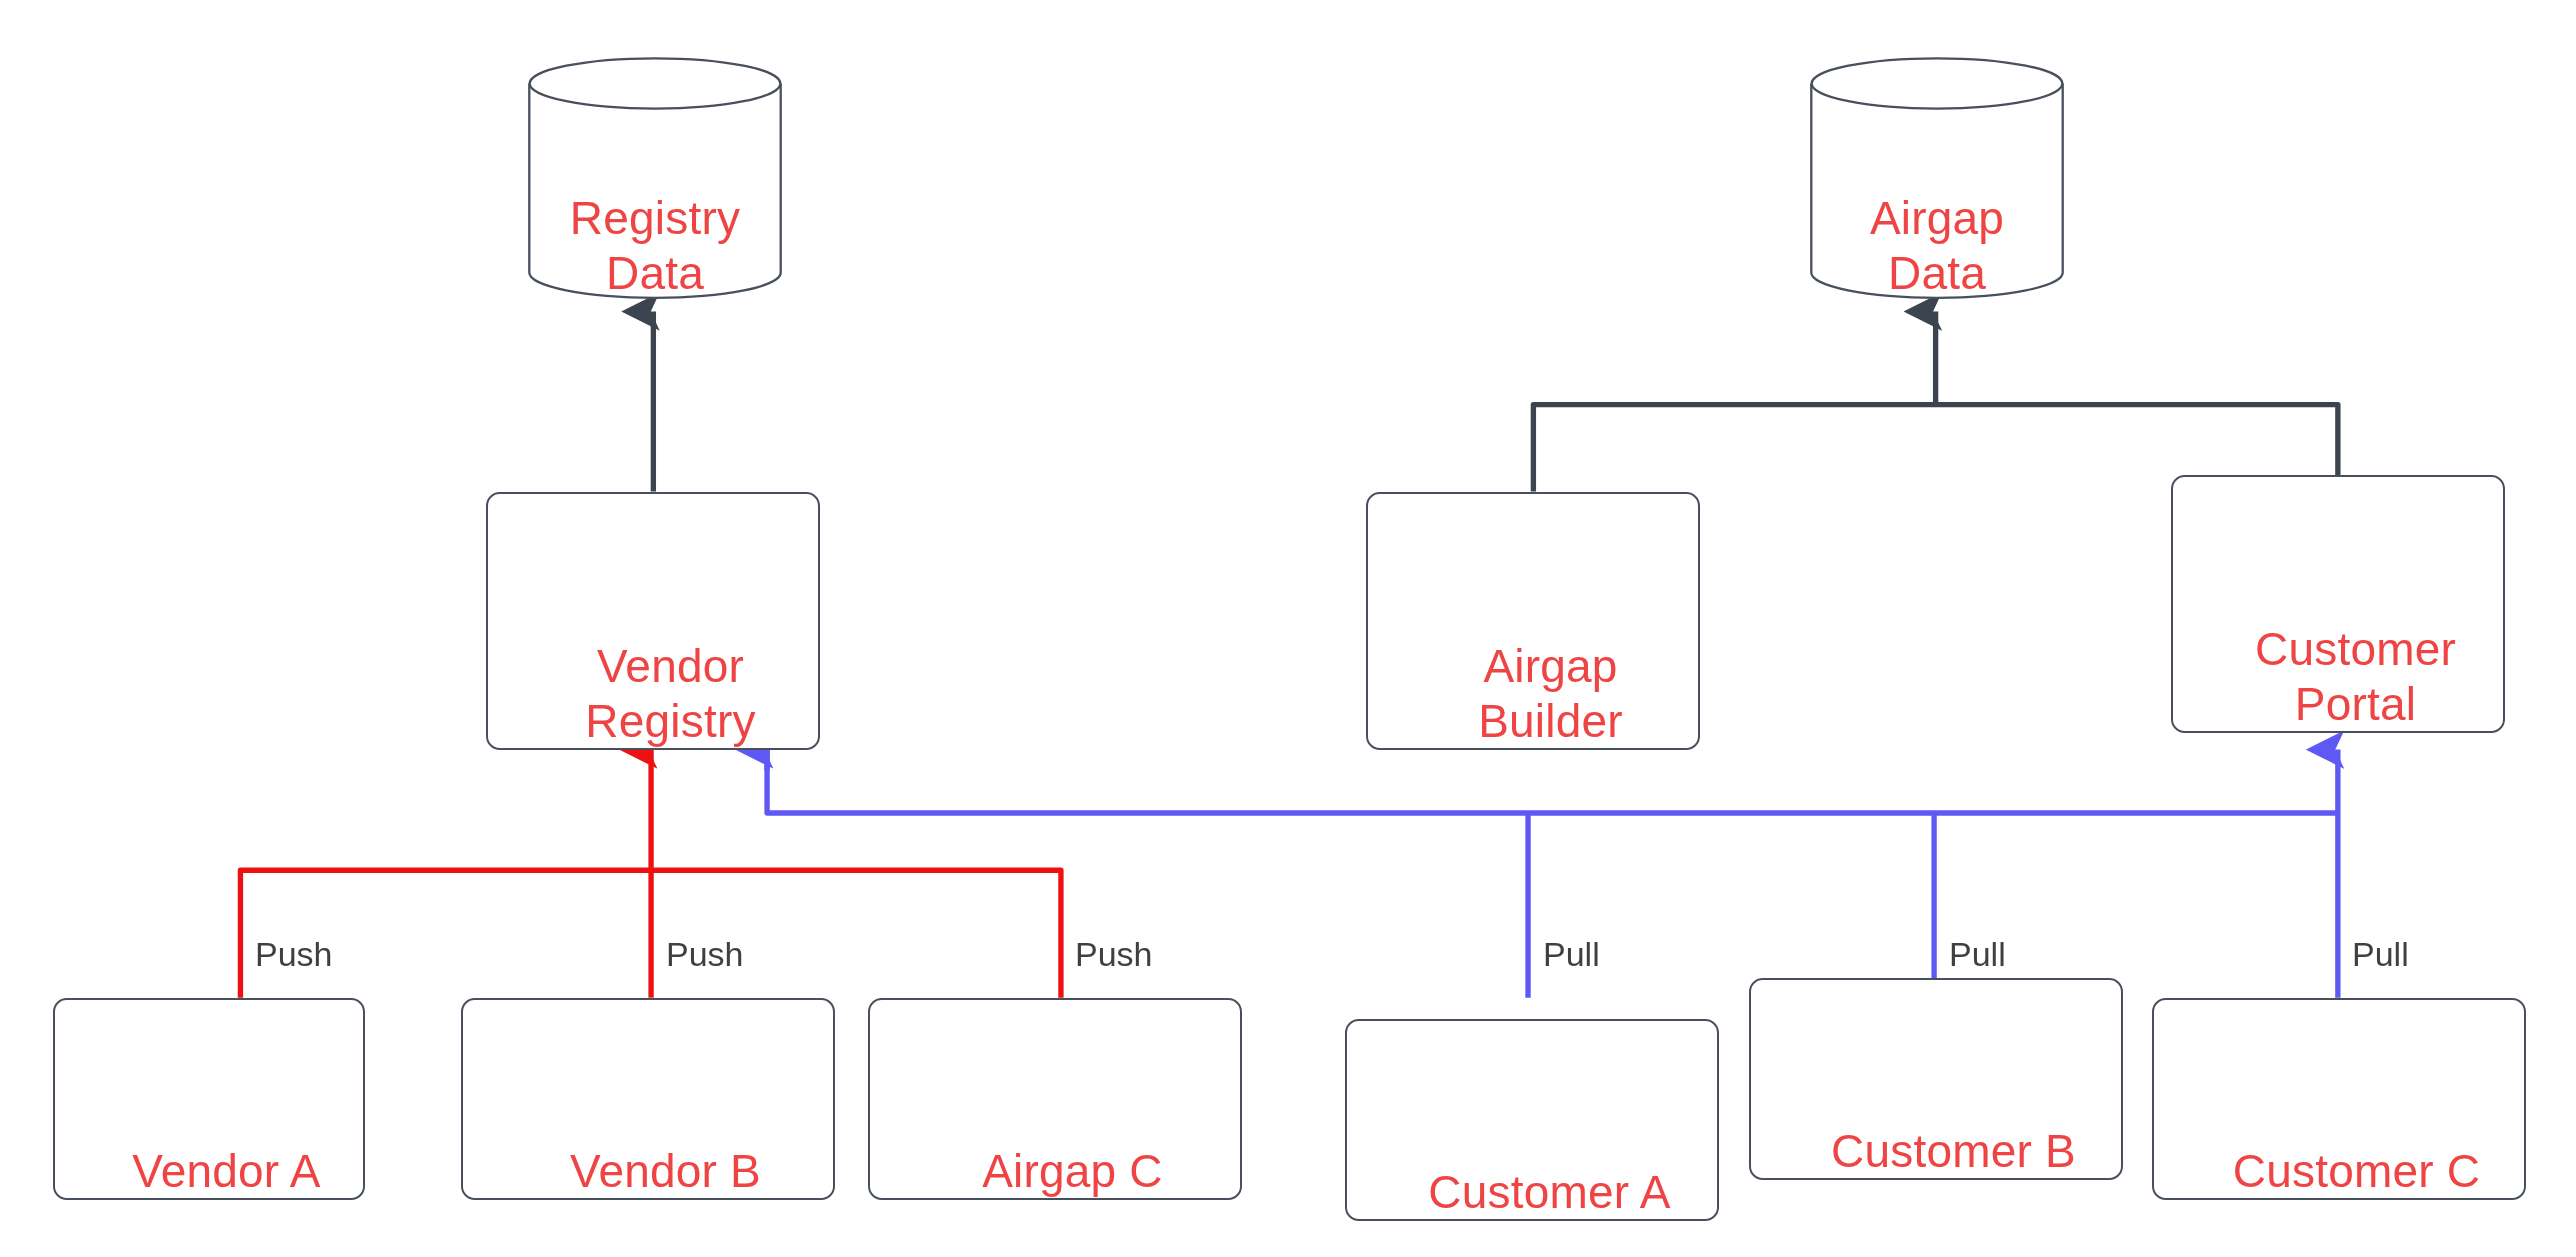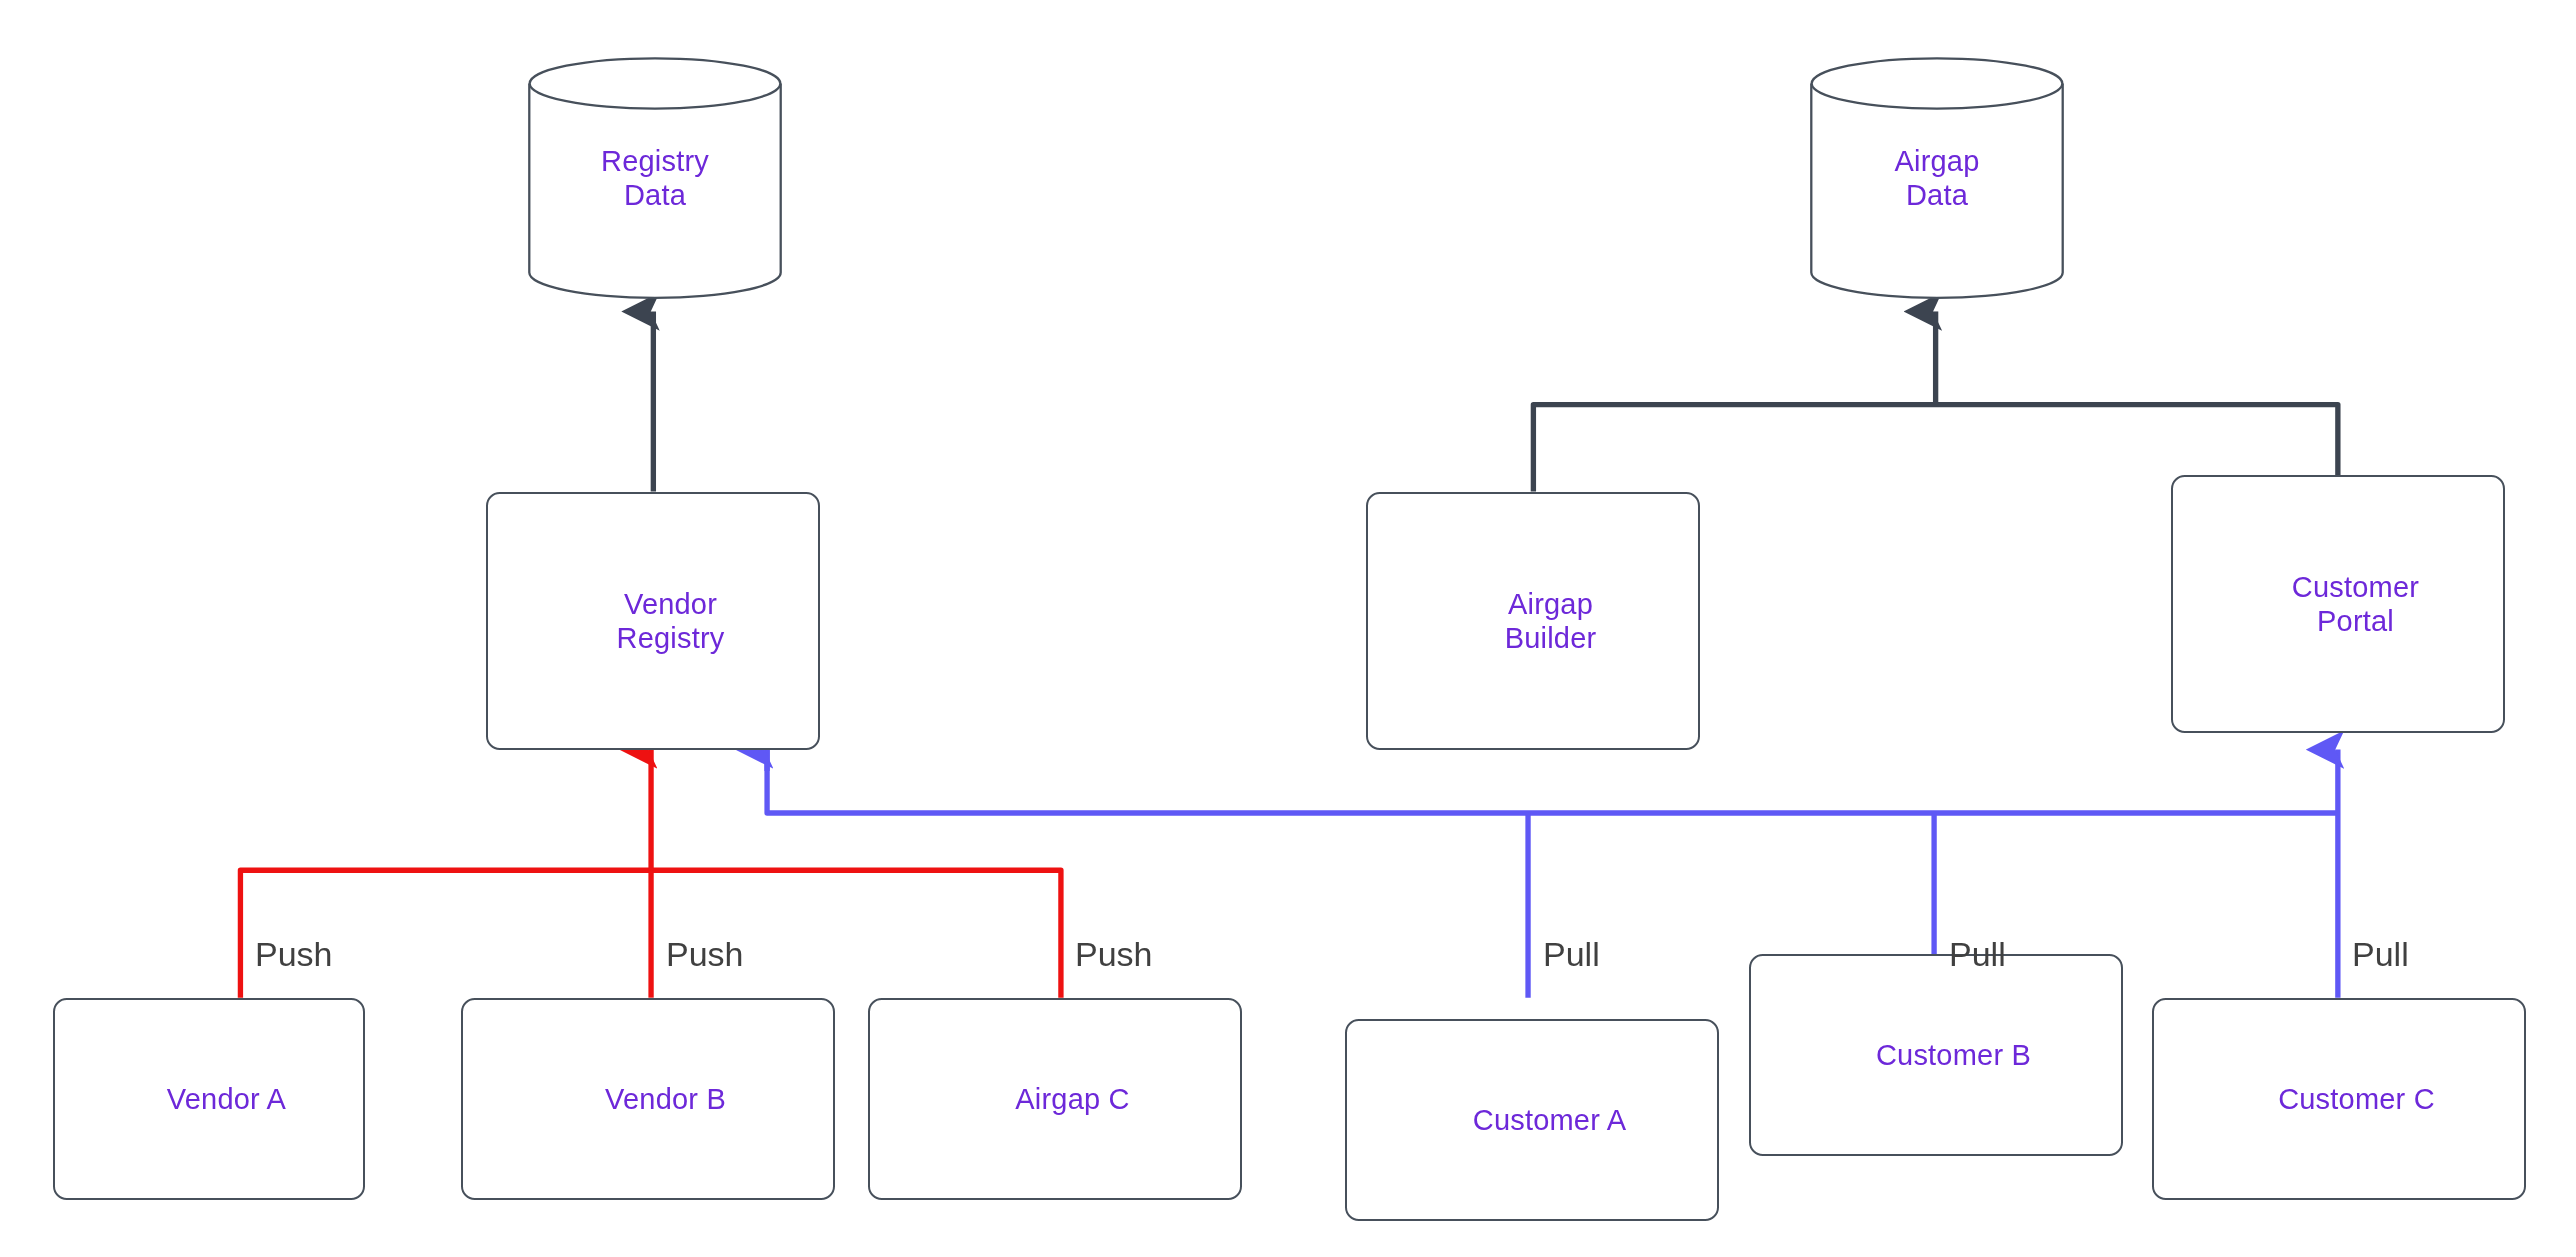--- a/index.html
+++ b/index.html
@@ -18,25 +18,25 @@
   #wires {
     position: absolute;
     left: 0; top: 0;
     width: 2576px;
     height: 1258px;
   }
   .node {
     position: absolute;
     box-sizing: border-box;
     display: flex;
-    align-items: center;
+    align-items: flex-end;
     justify-content: center;
     text-align: center;
-    color: #6d28d9;
-    font-size: 29px;
+    color: #ef4444;
+    font-size: 46px;
     line-height: 1.18;
     letter-spacing: 0.2px;
     white-space: pre-line;
     z-index: 3;
   }
   .box {
     background: #ffffff;
     border: 2.3px solid #47505b;
     border-radius: 13.7px;
     padding-left: 35px;
@@ -148,21 +148,21 @@
   </div>
 
   <div class="node box" style="left:868px; top:998px; width:374px; height:202px;">
     <span>Airgap C</span>
   </div>
 
   <div class="node box" style="left:1345px; top:1019px; width:374px; height:202px;">
     <span>Customer A</span>
   </div>
 
-  <div class="node box" style="left:1749px; top:954px; width:374px; height:202px;">
+  <div class="node box" style="left:1749px; top:978px; width:374px; height:202px;">
     <span>Customer B</span>
   </div>
 
   <div class="node box" style="left:2152px; top:998px; width:374px; height:202px;">
     <span>Customer C</span>
   </div>
 
 </div>
 
 

